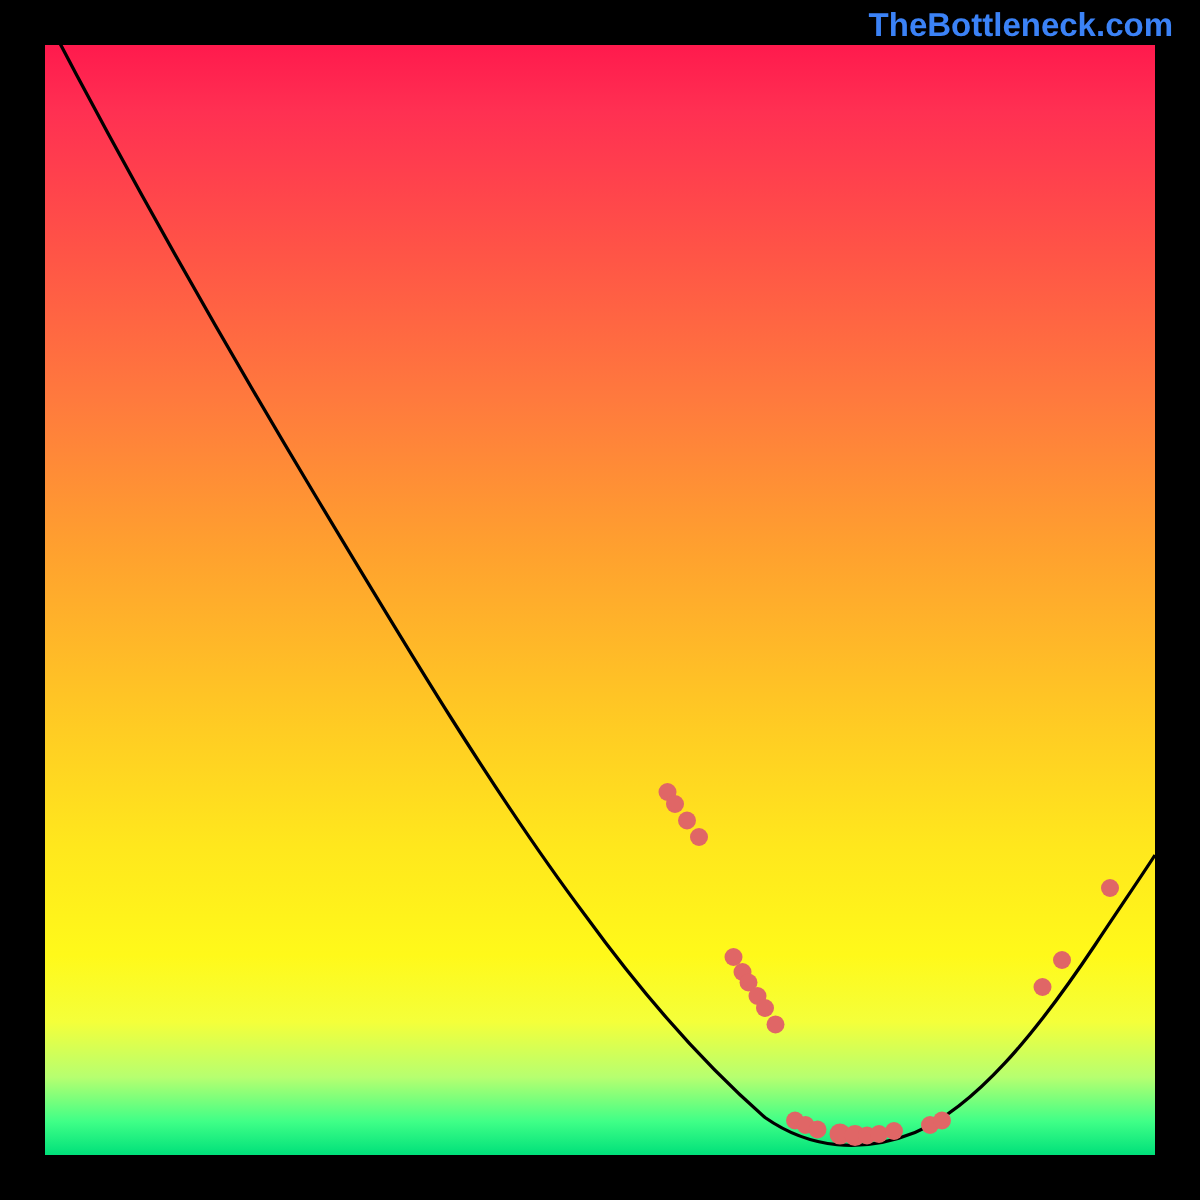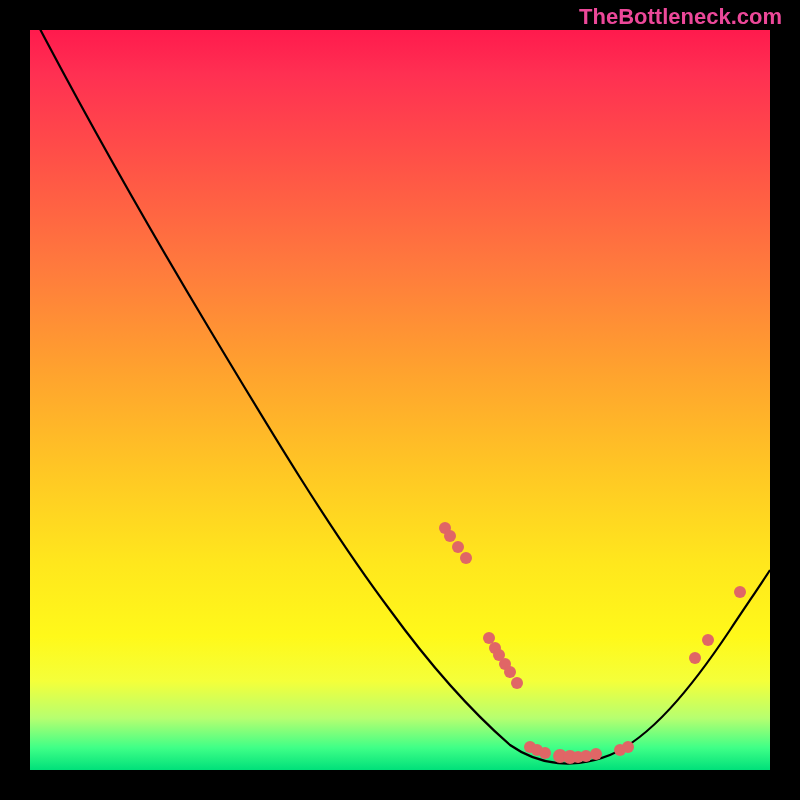--- a/index.html
+++ b/index.html
@@ -8,21 +8,21 @@
     height: 800px;
     background: #000000;
     position: relative;
     overflow: hidden;
     font-family: Arial, Helvetica, sans-serif;
   }
   .watermark {
     position: absolute;
     top: 4px;
     right: 18px;
-    color: #ec4899;
+    color: #3b82f6;
     font-size: 22px;
     font-weight: bold;
     z-index: 10;
   }
   .plot-area {
     position: absolute;
     left: 30px;
     top: 30px;
     width: 740px;
     height: 740px;

